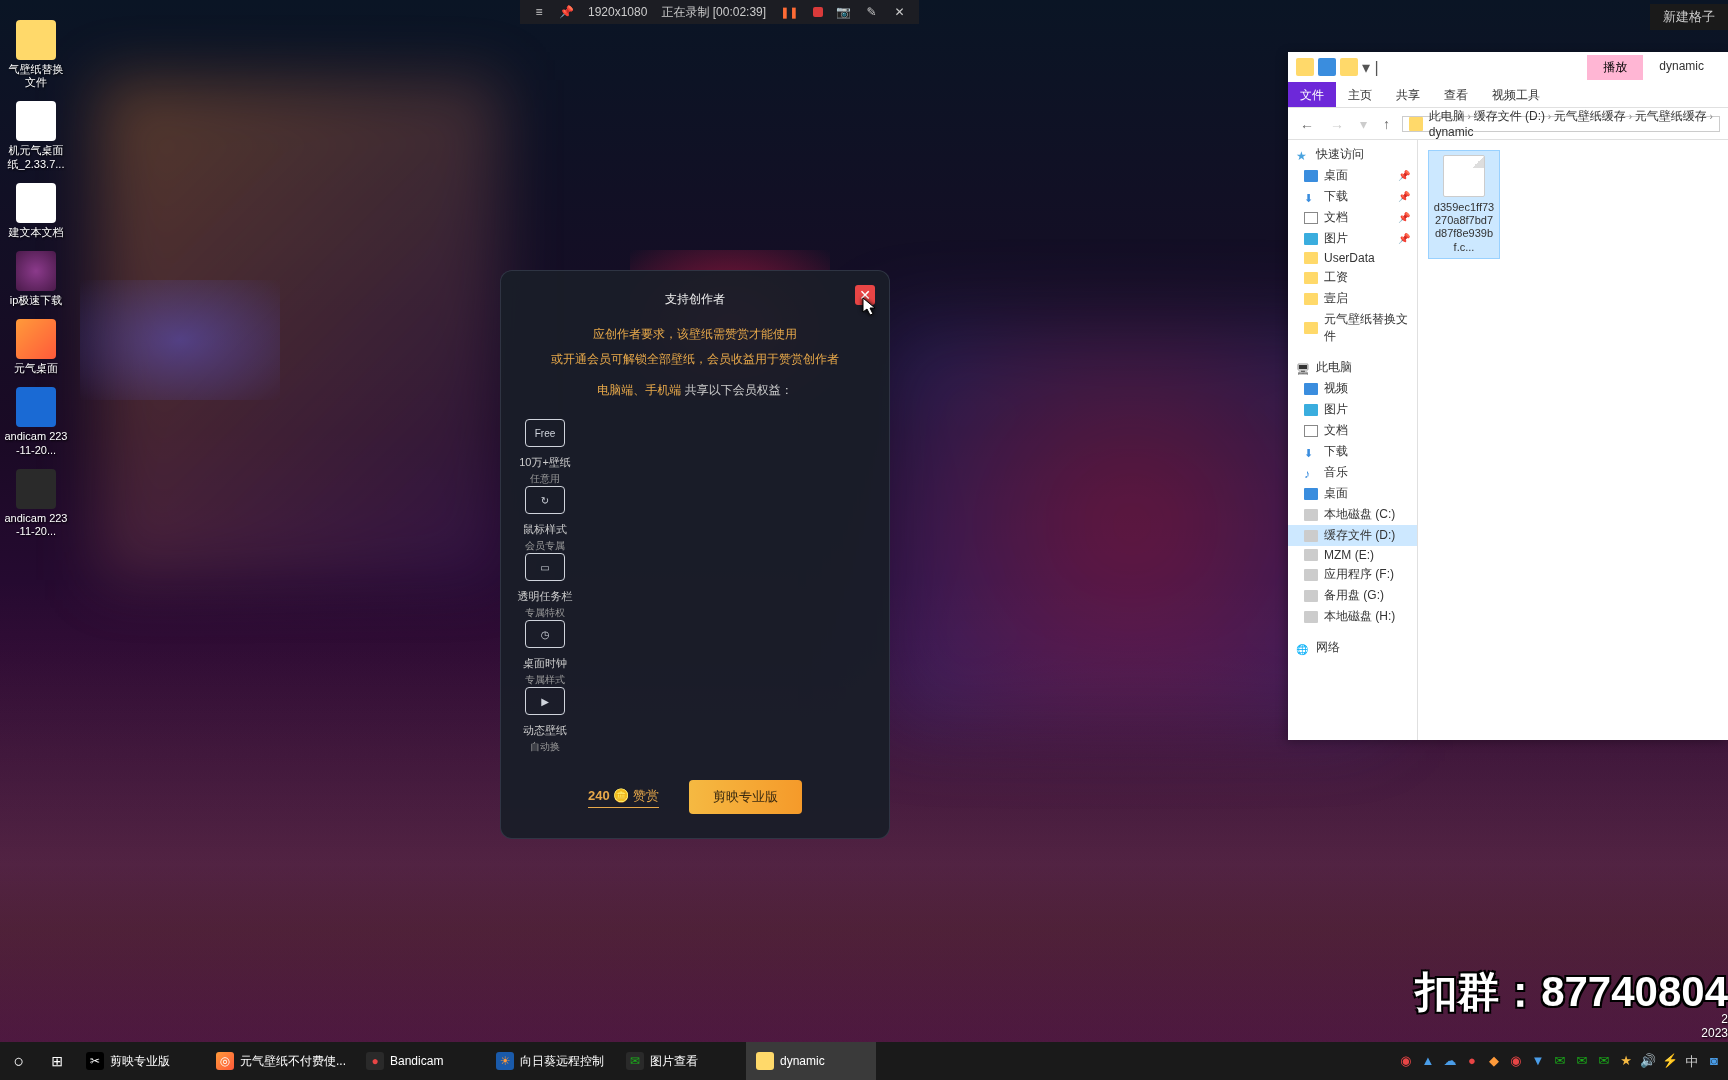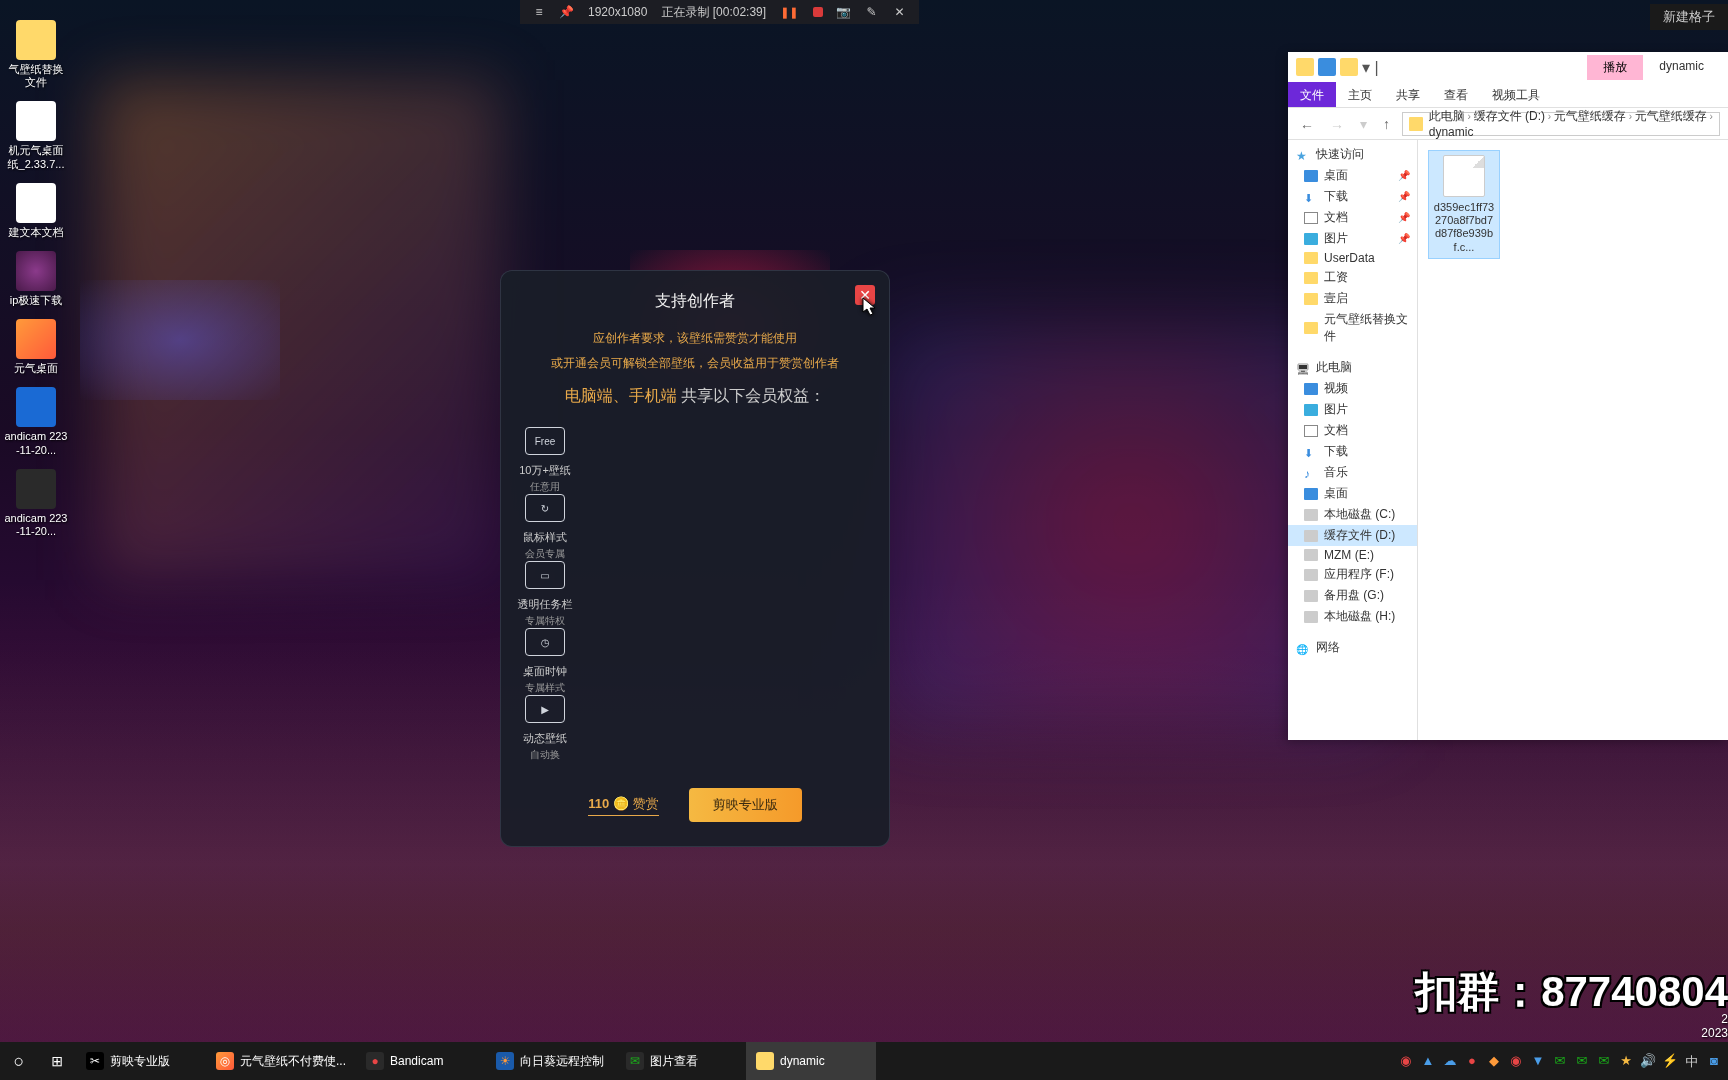--- a/index.html
+++ b/index.html
@@ -56,24 +56,24 @@
 .dicon .lbl { text-shadow: 1px 1px 2px #000; line-height:1.2; word-break:break-all; }
 
 
 .dialog {
   position:absolute; left:500px; top:270px; width:390px;
   background: rgba(25,30,40,0.95); border-radius:12px; padding:20px 0 24px;
   color:#fff; text-align:center; border:1px solid rgba(80,90,110,0.4);
 }
 .dialog-close { position:absolute; right:14px; top:14px; width:20px; height:20px;
   background:#e84545; border-radius:3px; color:#fff; font-size:14px; line-height:20px; cursor:pointer; }
-.dialog-title { font-size:16px; margin-bottom:18px; color:#eee; }
+.dialog-title { font-size:12px; margin-bottom:18px; color:#eee; }
 .dialog-line1 { font-size:12px; color:#e8a94a; margin-bottom:8px; }
 .dialog-line2 { font-size:12px; color:#e8a94a; margin-bottom:14px; }
-.dialog-line3 { font-size:16px; color:#ccc; margin-bottom:20px; }
+.dialog-line3 { font-size:12px; color:#ccc; margin-bottom:20px; }
 .dialog-line3 .hl { color:#e8a94a; }
 .features { display:flex; justify-content:space-around; padding:0 14px; margin-bottom:26px;flex-direction:column; }
 .feat { width:60px; font-size:11px; color:#ccc; }
 .feat-ico { width:40px; height:28px; margin:0 auto 8px; border:1.5px solid #d0d4dc; border-radius:4px; display:flex; align-items:center; justify-content:center; font-size:10px; color:#d0d4dc; }
 .feat .l1 { font-size:11px; margin-bottom:2px; }
 .feat .l2 { font-size:10px; color:#999; }
 .dialog-btns { display:flex; justify-content:center; gap:30px; align-items:center; }
 .reward { color:#e8a94a; font-size:13px; border-bottom:1px solid #e8a94a; padding-bottom:2px; cursor:pointer; }
 .reward .num { font-weight:bold; }
 .vip-btn { background:linear-gradient(90deg,#f5b942,#f59a2a); color:#3a2a10; padding:8px 24px; border-radius:4px; font-size:13px; cursor:pointer; }
@@ -90,21 +90,21 @@
 .exp-qat .sep { color:#555; }
 .exp-title-tabs { display:flex; margin-left:auto; }
 .exp-tooltab { background:#ffb6d4; padding:4px 16px; font-size:12px; }
 .exp-wintitle { padding:4px 16px; font-size:12px; color:#333; }
 .exp-ribbon { height:26px; display:flex; background:#fff; border-bottom:1px solid #e0e0e0; }
 .rtab { padding:5px 12px; font-size:12px; color:#333; cursor:pointer; }
 .rtab.active { background:#6d28d9; color:#fff; }
 .exp-addr { height:32px; display:flex; align-items:center; padding:0 8px; gap:8px; border-bottom:1px solid #e0e0e0; }
 .nav-arr { color:#666; font-size:14px; cursor:pointer; padding:0 4px; }
 .nav-arr.dis { color:#ccc; }
-.addr-box { flex:1; display:flex; align-items:center; gap:6px; border:1px solid #ccc; padding:2px 6px; font-size:12px; height:24px; }
+.addr-box { flex:1; display:flex; align-items:center; gap:6px; border:1px solid #ccc; padding:2px 6px; font-size:12px; height:16px; }
 .addr-box .fico { width:16px; height:14px; background:#ffd96a; border-radius:1px; }
 .addr-crumb { color:#333; cursor:pointer; }
 .addr-sep { color:#888; font-size:10px; }
 .exp-body { flex:1; display:flex; overflow:hidden; }
 .exp-nav { width:130px; border-right:1px solid #e0e0e0; overflow-y:auto; font-size:12px; padding:4px 0; }
 .nav-item { display:flex; align-items:center; gap:6px; padding:2px 6px 2px 16px; cursor:pointer; color:#333; position:relative; }
 .nav-item.sel { background:#cde8ff; }
 .nav-item.head { padding-left:8px; font-weight:normal; }
 .nav-item .nico { width:14px; height:12px; flex-shrink:0; }
 .nico.star::before { content:'★'; color:#4aa3df; font-size:12px; }
@@ -229,21 +229,21 @@
        <div class="l2">专属样式</div>
      </div>
       <div class="feat">
        <div class="feat-ico">▶</div>
        <div class="l1">动态壁纸</div>
        <div class="l2">自动换</div>
      </div>
     </div>
   <div class="dialog-btns">
     <span class="reward">
-      <span class="num">110</span> 🪙 <span>赞赏</span>
+      <span class="num">240</span> 🪙 <span>赞赏</span>
     </span>
     <span class="vip-btn">剪映专业版</span>
   </div>
 </div>
 
 <div class="cursor">
   <svg viewBox="0 0 16 20">
       <path d="M1 1 L1 15 L5 12 L8 18 L11 17 L8 11 L13 11 Z" fill="#fff" stroke="#000" stroke-width="1"></path>
     </svg>
 </div>

